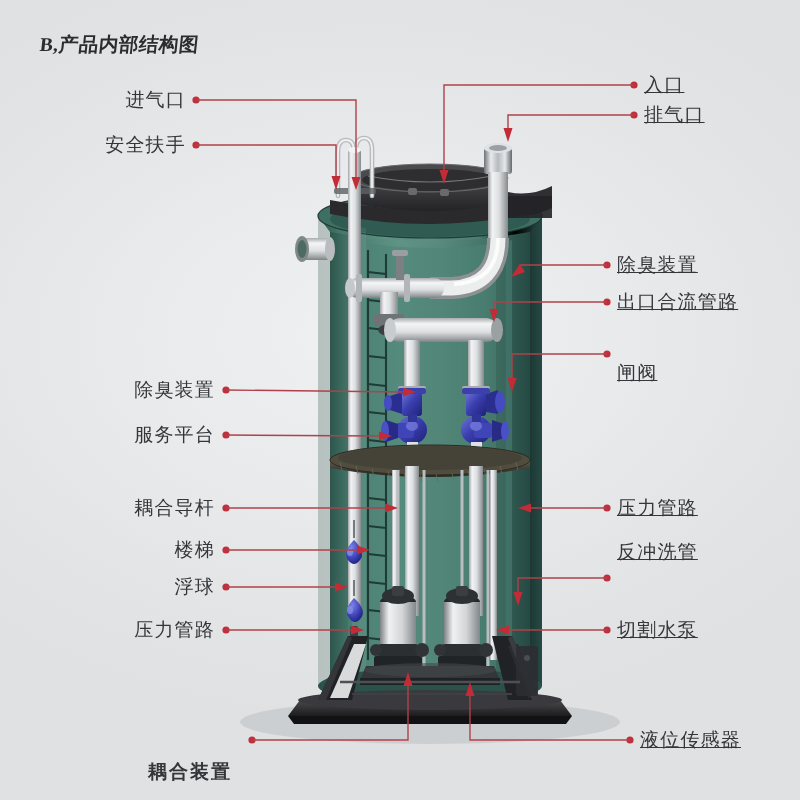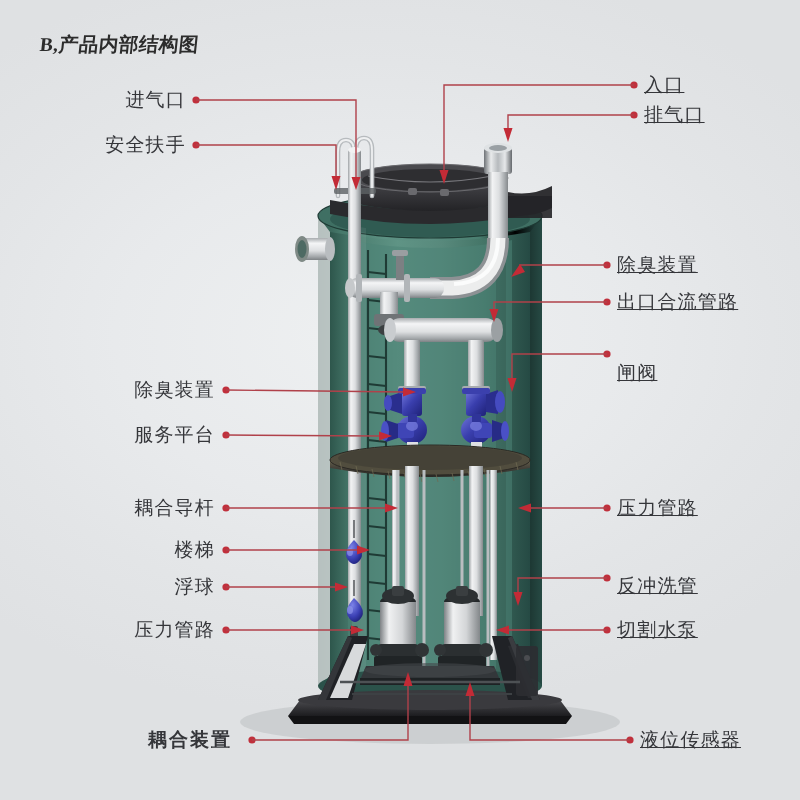--- a/index.html
+++ b/index.html
@@ -22,21 +22,21 @@
     letter-spacing:.5px;white-space:nowrap;
     transform:skewX(-6deg);
   }
   
   .lbl{
     position:absolute;white-space:nowrap;color:#35363a;
     font-size:19px;letter-spacing:1.2px;
   }
   .lbl.r{transform:translateY(-50%);text-decoration:underline;}
   .lbl.l{transform:translate(-100%,-50%);}
-  .lbl.bold{font-weight:bold;font-family:"Liberation Serif","DejaVu Serif",serif;letter-spacing:2px;}
+  .lbl.bold{font-weight:bold;font-family:"Liberation Serif","DejaVu Serif",serif;letter-spacing:2px;margin-top:32px;}
   svg{position:absolute;left:0;top:0;width:800px;height:800px;overflow:visible;}
   #leaders{pointer-events:none;}
   .ld{fill:none;stroke:#b0414a;stroke-width:1.4;}
   .dot{fill:#c0303c;}
   .ah{fill:#c32b36;}
 </style>
 </head>
 <body>
 
 <div id="stage">
@@ -493,18 +493,18 @@
     <div class="lbl l bold" style="left:232px;top:740px">耦合装置</div>
   </div>
 
   <div>
     <div class="lbl r" style="left:644px;top:85px">入口</div>
     <div class="lbl r" style="left:644px;top:115px">排气口</div>
     <div class="lbl r" style="left:617px;top:265px">除臭装置</div>
     <div class="lbl r" style="left:617px;top:302px">出口合流管路</div>
     <div class="lbl r" style="left:617px;top:373px">闸阀</div>
     <div class="lbl r" style="left:617px;top:508px">压力管路</div>
-    <div class="lbl r" style="left:617px;top:586px">反冲洗管</div>
+    <div class="lbl r" style="left:617px;top:552px">反冲洗管</div>
     <div class="lbl r" style="left:617px;top:630px">切割水泵</div>
     <div class="lbl r" style="left:640px;top:740px">液位传感器</div>
   </div>
 
 </div>
 
 </body></html>

